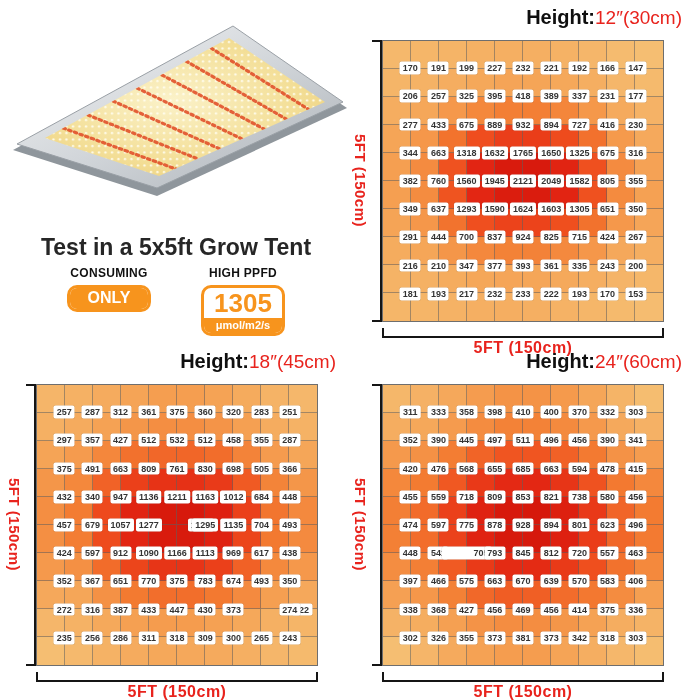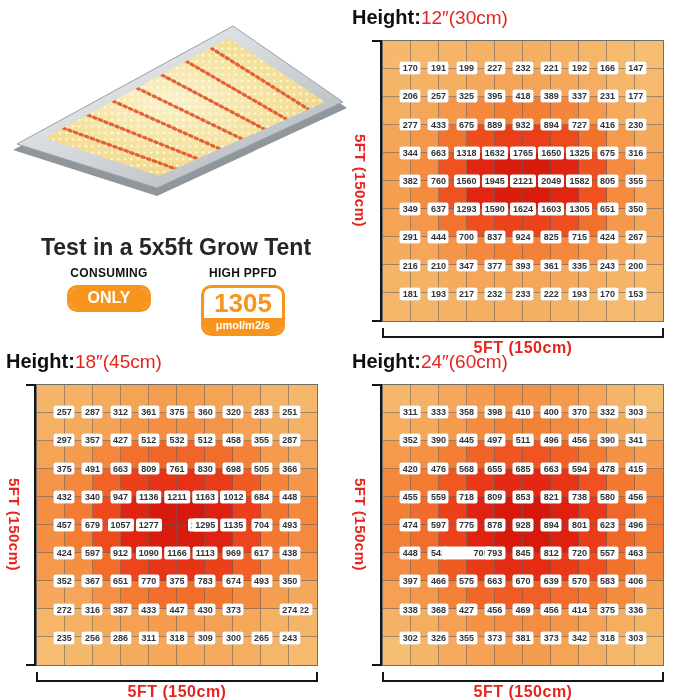--- a/index.html
+++ b/index.html
@@ -17,21 +17,21 @@
   .badge{display:flex;flex-direction:column;align-items:center;}
   .badge-label{font-size:12px;font-weight:700;color:#111;margin-bottom:5px;letter-spacing:.3px;}
   .badge-box{border:3px solid #F7941D;border-radius:10px;background:#fff;min-width:78px;
              overflow:hidden;text-align:center;}
   .badge-value{display:block;font-size:26px;font-weight:800;color:#F7941D;padding:2px 6px 1px;line-height:1.05;}
   .badge-unit{display:block;background:#F7941D;color:#fff;font-weight:700;padding:1px 4px 2px;}
   .badge-unit.big{font-size:16px;}
   .badge-unit.small{font-size:11px;}
   
   .panel{position:absolute;width:332px;}
-  .p-header{height:28px;margin-bottom:6px;padding-right:2px;white-space:nowrap;}
+  .p-header{height:28px;margin-bottom:6px;text-align:right;padding-right:2px;white-space:nowrap;}
   .h-black{font-size:20px;font-weight:800;color:#0f0f0f;}
   .h-red{font-size:19px;font-weight:500;color:#E8231D;}
   .p-body{display:flex;}
   .v-side{width:30px;height:282px;display:flex;justify-content:flex-end;align-items:center;}
   .v-label{writing-mode:vertical-rl;color:#E8231D;font-size:15px;font-weight:600;
            letter-spacing:.5px;margin-right:3px;white-space:nowrap;}
   .v-bracket{position:relative;width:8px;height:282px;border-right:2px solid #151515;}
   .v-bracket::before,.v-bracket::after{content:"";position:absolute;left:0;width:8px;height:2px;background:#151515;}
   .v-bracket::before{top:0;}
   .v-bracket::after{bottom:0;}

